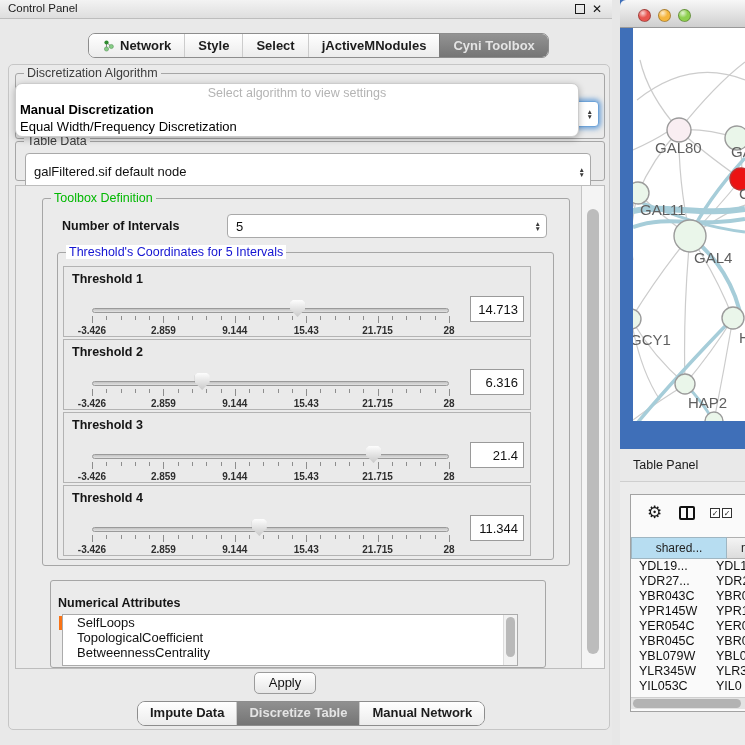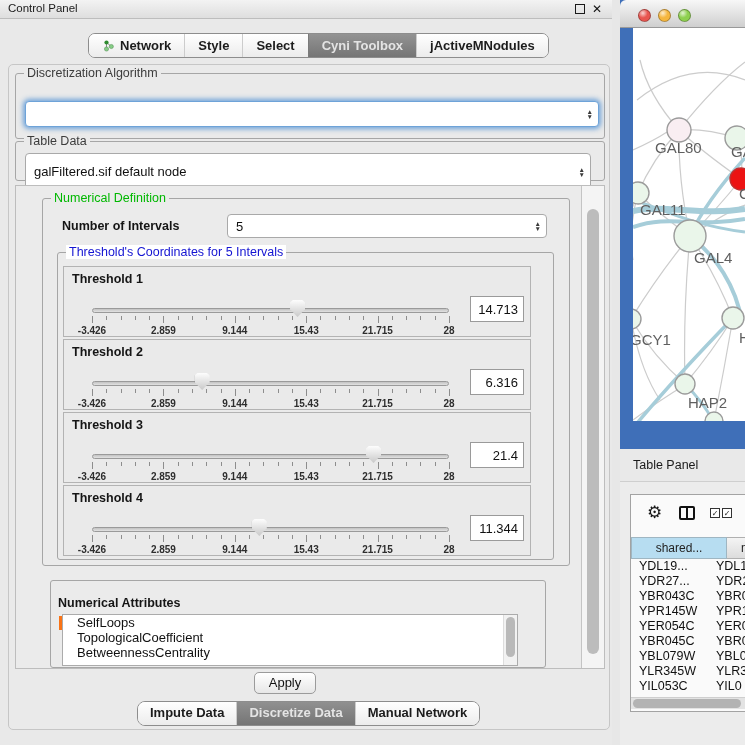--- a/index.html
+++ b/index.html
@@ -151,54 +151,61 @@
           </svg>
         </span>
         <span>Network</span>
       </div>
       <div class="tab">
         <span>Style</span>
       </div>
       <div class="tab">
         <span>Select</span>
       </div>
+      <div class="tab">
+        <span>jActiveMNodules</span>
+      </div>
       <div class="tab sel">
         <span>Cyni Toolbox</span>
-      </div>
-      <div class="tab">
-        <span>jActiveMNodules</span>
       </div>
     </div>
 
   <div class="outer">
 
     <div class="group" id="algo-group">
       <span class="legend">Discretization Algorithm</span>
     </div>
     <div class="combo focus" id="algo-combo">
       <span class="stepper">
         <span>▲</span>
         <span>▼</span>
       </span>
+    </div>
+    <div id="algo-popup">
+      <div class="popup-prompt">Select algorithm to view settings</div>
+      <div id="popup-options">
+          <div class="popup-opt first">Manual Discretization</div>
+          <div class="popup-opt">Equal Width/Frequency Discretization</div>
+        </div>
     </div>
 
     <div class="group" id="tabledata-group">
       <span class="legend">Table Data</span>
     </div>
     <div class="combo" id="tabledata-combo">
       <span>galFiltered.sif default node</span>
       <span class="stepper">
         <span>▲</span>
         <span>▼</span>
       </span>
     </div>
 
     <div id="main-panel">
       <div class="group" id="interval-group">
-        <span class="legend" id="legend-interval" style="color: rgb(0, 184, 0); background: rgb(235, 235, 235);">Numerical Definition</span>
+        <span class="legend" id="legend-interval" style="color: rgb(0, 184, 0); background: rgb(235, 235, 235);">Toolbox Definition</span>
       </div>
       <span id="noi-label">Number of Intervals</span>
       <div class="combo" id="noi-combo">
         <span>5</span>
         <span class="stepper">
           <span>▲</span>
           <span>▼</span>
         </span>
       </div>
       <div class="group" id="thresholds-group">
@@ -401,21 +408,21 @@
       <div id="main-vscroll">
         <div id="main-vthumb"></div>
       </div>
     </div>
 
     <div id="apply-btn">Apply</div>
   </div>
 
   <div id="bottom-tabs">
       <div class="btab">Impute Data</div>
-      <div class="btab sel">Discretize Data</div>
+      <div class="btab sel">Discretize Table</div>
       <div class="btab">Manual Network</div>
     </div>
 </div>
 
 <div id="net-win">
   <div id="mac-bar">
     <span class="light" id="light-close" style="left: 18px; background: radial-gradient(circle at 35% 28%, rgba(255, 255, 255, 0.75), rgba(255, 255, 255, 0) 45%), rgb(232, 85, 79);"></span>
     <span class="light" id="light-min" style="left: 38px; background: radial-gradient(circle at 35% 28%, rgba(255, 255, 255, 0.75), rgba(255, 255, 255, 0) 45%), rgb(245, 182, 62);"></span>
     <span class="light" id="light-zoom" style="left: 58px; background: radial-gradient(circle at 35% 28%, rgba(255, 255, 255, 0.75), rgba(255, 255, 255, 0) 45%), rgb(142, 208, 79);"></span>
   </div>

